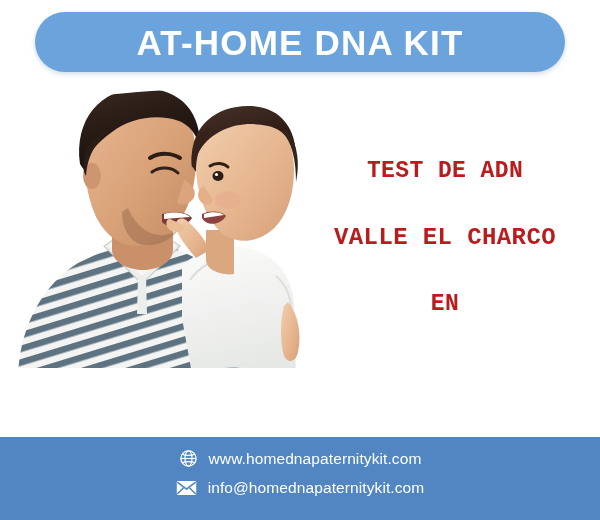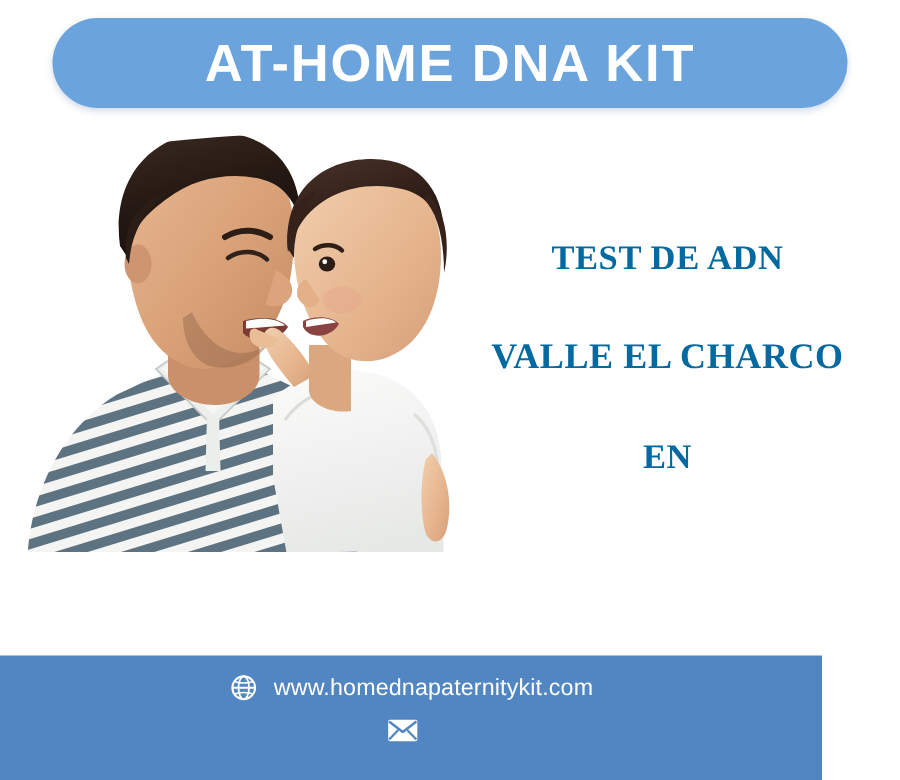--- a/index.html
+++ b/index.html
@@ -54,38 +54,38 @@
 
   
   .headline {
     position: absolute;
     left: 300px;
     top: 160px;
     width: 290px;
     text-align: center;
   }
   .headline-line {
-    color: #0369a1;
+    color: #b91c1c;
     font-weight: bold;
     font-size: 23px;
     letter-spacing: 0.4px;
     line-height: 1;
     white-space: nowrap;
-    font-family: Liberation Serif, serif;
+    font-family: Liberation Mono, monospace;
   }
   .headline-line.l1 { margin: 0 0 0 0; }
   .headline-line.l2 { margin: 43px 0 0 0; }
   .headline-line.l3 { margin: 43px 0 0 0; font-size: 24px; }
 
   
   .footer {
     position: absolute;
     left: 0;
     bottom: 0;
-    width: 548px;
+    width: 600px;
     height: 83px;
     background: #5186c3;
   }
   .footer-row {
     position: absolute;
     display: flex;
     align-items: center;
     color: #ffffff;
   }
   .footer-row.top {
@@ -288,16 +288,17 @@
     <div class="footer-row bottom">
 
       <div class="contact-item">
         <span class="ico">
           <svg width="21" height="16" viewBox="0 0 24 18">
             <rect x="0.9" y="0.9" width="22.2" height="16.2" rx="1.4" fill="#ffffff"></rect>
             <path d="M1.6 2.2 L12 10.2 L22.4 2.2" fill="none" stroke="#5186c3" stroke-width="1.9" stroke-linejoin="round"></path>
             <path d="M1.6 15.8 L8.6 8.6 M22.4 15.8 L15.4 8.6" fill="none" stroke="#5186c3" stroke-width="1.7"></path>
           </svg>
         </span>
+        <span class="contact-text">info@homednapaternitykit.com</span>
       </div>
     </div>
 
   </div>
 
 </body></html>

